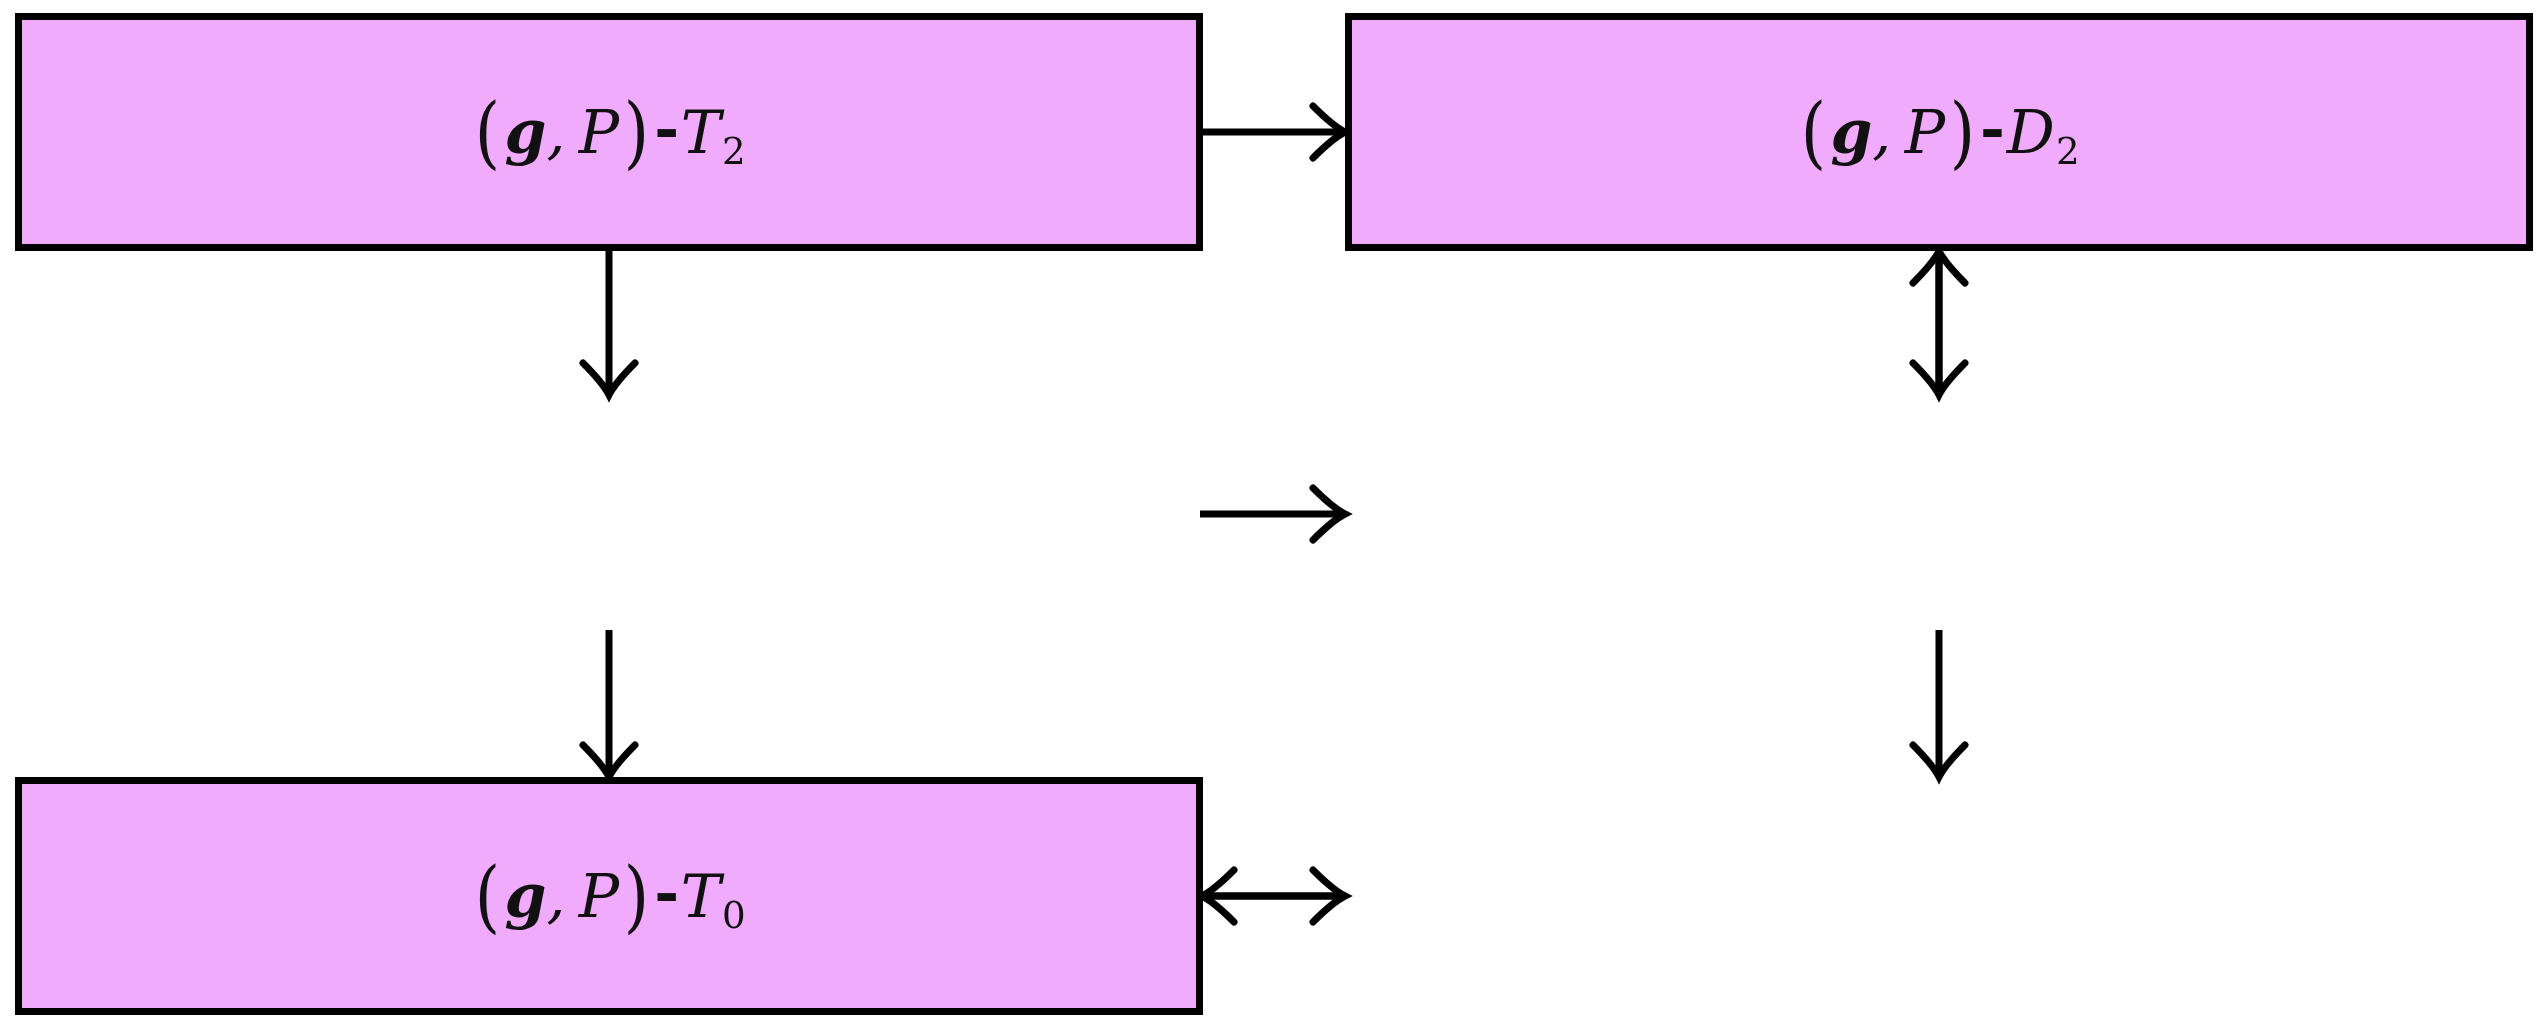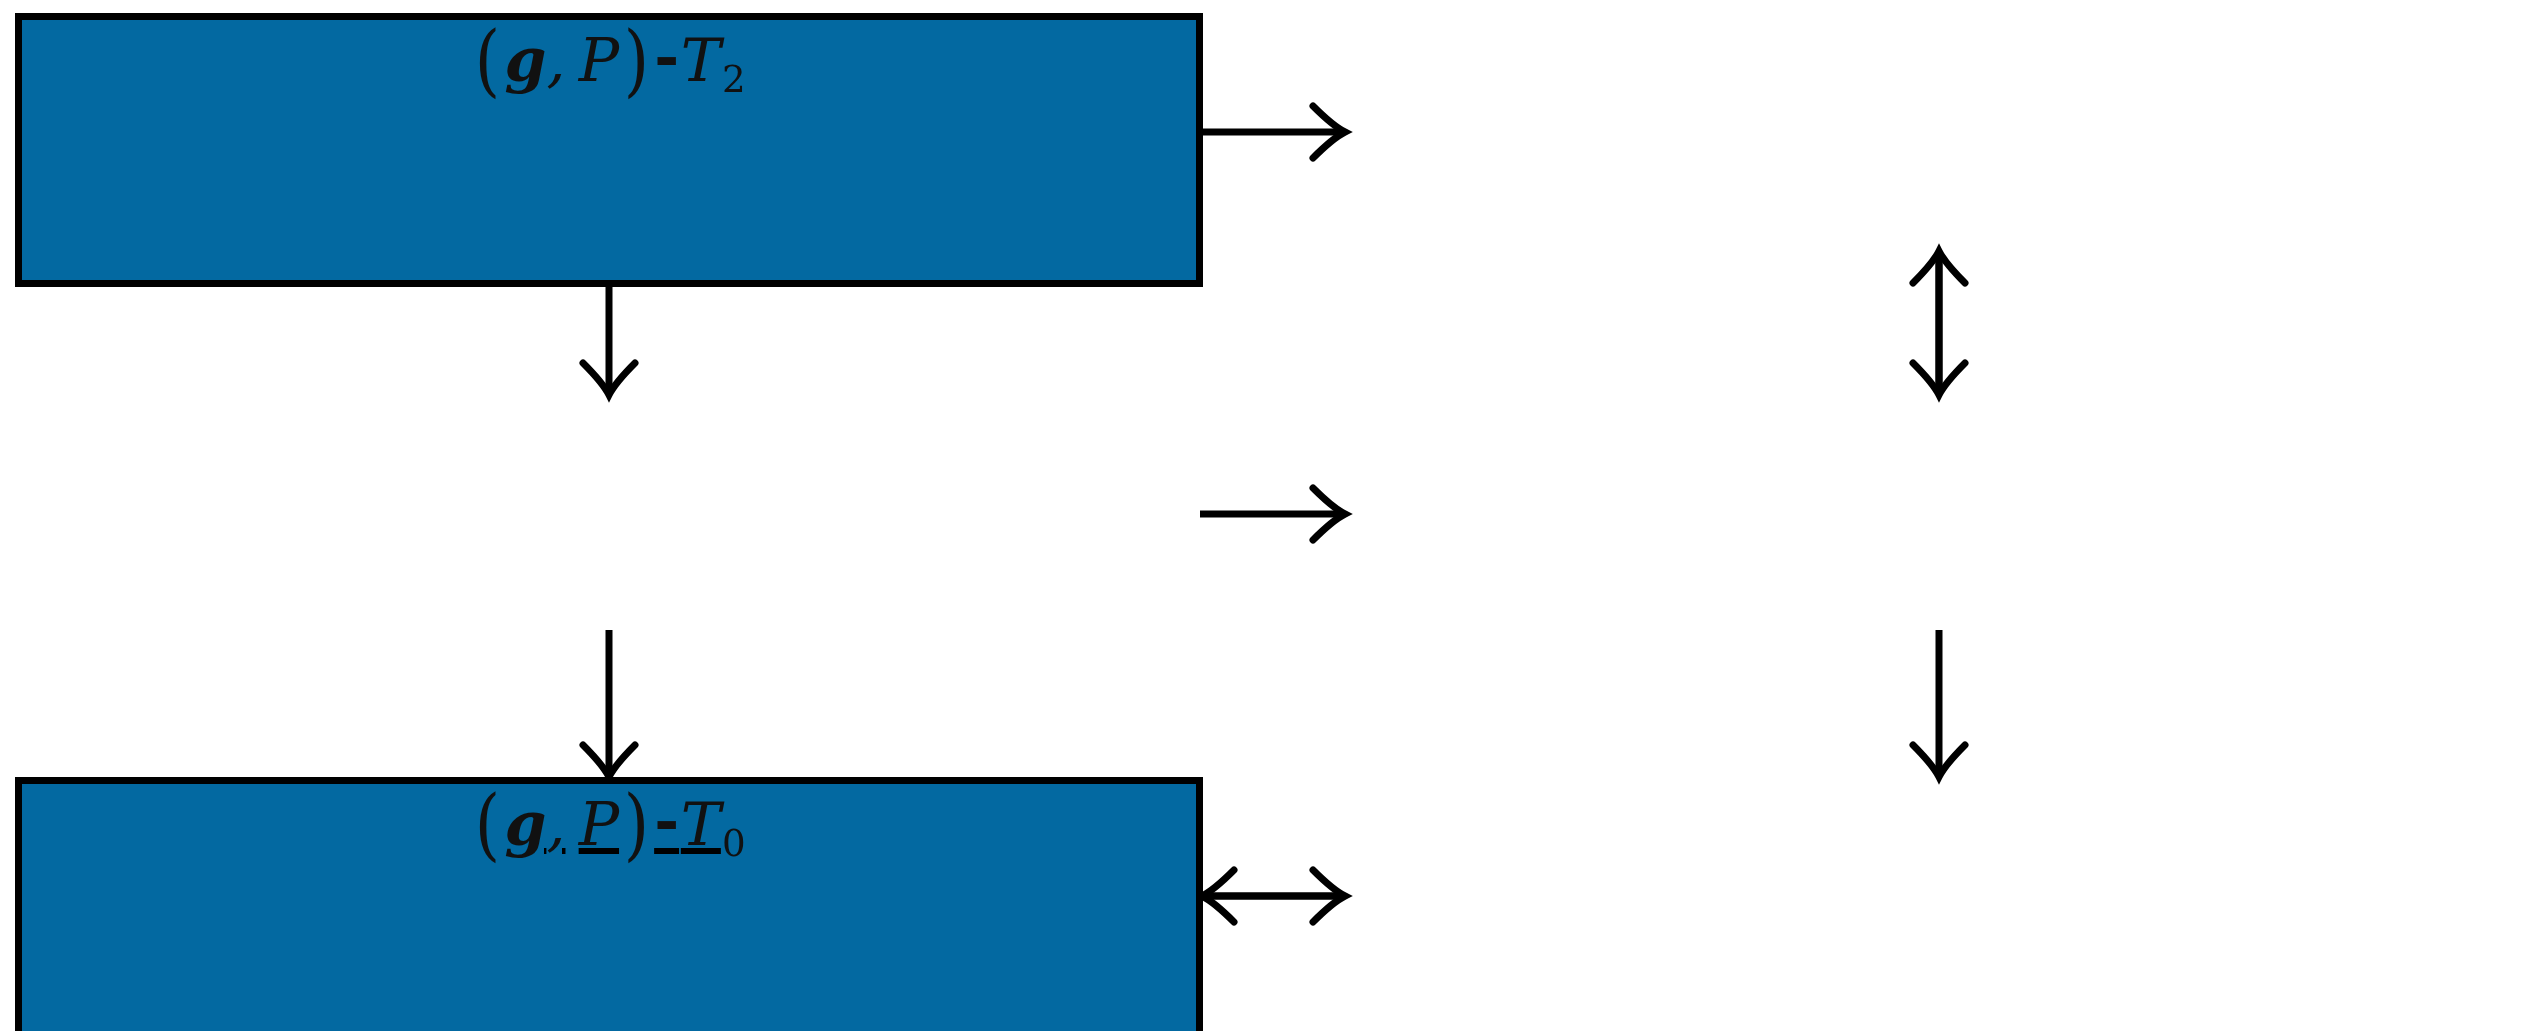--- a/index.html
+++ b/index.html
@@ -13,25 +13,26 @@
   #diagram {
     position: relative;
     width: 2548px;
     height: 1031px;
     background: #ffffff;
     overflow: hidden;
   }
   .box {
     position: absolute;
     width: 1188px;
-    height: 274px;
+    height: 238px;
     box-sizing: border-box;
-    background: #0369a1;
+    background: #f0abfc;
     border: 7px solid #000000;
     display: flex;
+    align-items: center;
     justify-content: center;
   }
   .box-label {
     font-size: 60px;
     color: #111111;
     white-space: nowrap;
     line-height: 1;
   }
   .paren {
     font-family: "DejaVu Serif", serif;
@@ -69,21 +70,21 @@
   .subscript {
     font-style: normal;
     font-size: 0.62em;
     vertical-align: -0.3em;
     margin-left: 0.03em;
   }
   #box-t2 { left: 15px;   top: 13px;  }
   #box-d2 { left: 1345px; top: 13px;  }
   #box-t1 { left: 15px;   top: 395px; }
   #box-d1 { left: 1345px; top: 395px; }
-  #box-t0 { left: 15px;   top: 777px; text-decoration: underline; }
+  #box-t0 { left: 15px;   top: 777px; }
   #box-d0 { left: 1345px; top: 777px; }
   #arrow-layer {
     position: absolute;
     left: 0; top: 0;
     width: 2548px;
     height: 1031px;
     pointer-events: none;
   }
   #arrow-layer line {
     stroke: #000000;
@@ -109,20 +110,23 @@
     <line x1="609" y1="630" x2="609" y2="777" marker-end="url(#head)"></line>
     <line x1="1939" y1="630" x2="1939" y2="777" marker-end="url(#head)"></line>
     <line x1="1345" y1="896" x2="1202" y2="896" marker-end="url(#head)"></line>
     <line x1="1202" y1="896" x2="1345" y2="896" marker-end="url(#head)"></line>
   </svg>
 
   <div class="box" id="box-t2">
     <div class="box-label"><span class="paren">(</span><span class="frak-g">g</span><span class="comma">,</span><span class="script-p">P</span><span class="paren">)</span><span class="hyphen">-</span><span class="letter">T</span><span class="subscript">2</span></div>
   </div>
 
+  <div class="box" id="box-d2">
+    <div class="box-label"><span class="paren">(</span><span class="frak-g">g</span><span class="comma">,</span><span class="script-p">P</span><span class="paren">)</span><span class="hyphen">-</span><span class="letter">D</span><span class="subscript">2</span></div>
+  </div>
 
 
 
   <div class="box" id="box-t0">
     <div class="box-label"><span class="paren">(</span><span class="frak-g">g</span><span class="comma">,</span><span class="script-p">P</span><span class="paren">)</span><span class="hyphen">-</span><span class="letter">T</span><span class="subscript">0</span></div>
   </div>
 
 
 </div>
 

